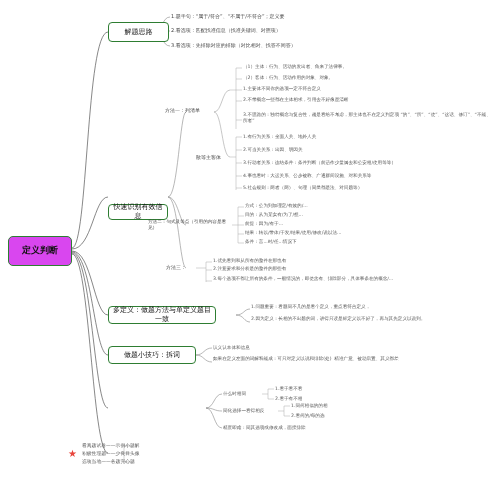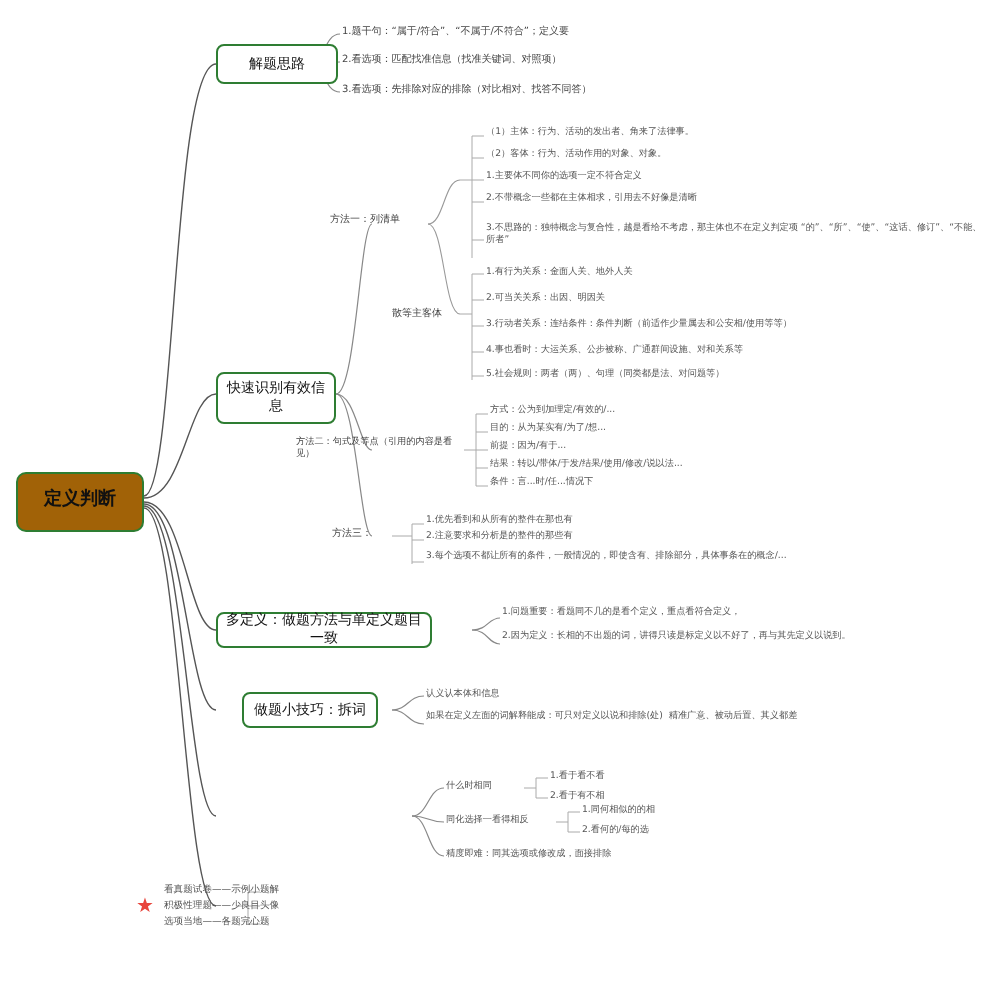--- a/index.html
+++ b/index.html
@@ -14,21 +14,21 @@
   svg.lines{position:absolute;left:0;top:0;width:499px;height:492px;pointer-events:none;}
   .node{
     position:absolute;
     box-sizing:border-box;
     line-height:1.25;
     white-space:pre-wrap;
   }
   .root{
     left:8px;top:236px;width:64px;height:30px;
     border:1px solid #2e7d32;border-radius:5px;
-    background:#a16207;
+    background:#d946ef;
     color:#111;
     font-size:9px;
     display:flex;align-items:center;justify-content:center;
     font-weight:bold;
   }
   .l1{
     border:1px solid #2e7d32;border-radius:4px;
     background:#ffffff;color:#111;
     font-size:7px;
     display:flex;align-items:center;justify-content:center;
@@ -159,21 +159,21 @@
     <span>定义判断</span>
   </div>
 
   <div class="node l1" style="left:108px;top:22px;width:61px;height:20px;">
     <span>解题思路</span>
   </div>
   <div class="node l3" style="left:171px;top:13px;width:180px;">1.题干句：“属于/符合”、“不属于/不符合”；定义要</div>
   <div class="node l3" style="left:171px;top:27px;width:180px;">2.看选项：匹配找准信息（找准关键词、对照项）</div>
   <div class="node l3" style="left:171px;top:42px;width:190px;">3.看选项：先排除对应的排除（对比相对、找答不同答）</div>
 
-  <div class="node l1" style="left:108px;top:186px;width:60px;height:26px;">
+  <div class="node l1" style="left:108px;top:204px;width:60px;height:16px;">
     <span>快速识别有效信息</span>
   </div>
 
   <div class="node l2" style="left:165px;top:107px;width:50px;font-size:5px;color:#444;">方法一：列清单</div>
 
   <div class="node l4" style="left:243px;top:64px;width:155px;">（1）主体：行为、活动的发出者、角来了法律事。</div>
   <div class="node l4" style="left:243px;top:75px;width:155px;">（2）客体：行为、活动作用的对象、对象。</div>
   <div class="node l4" style="left:243px;top:86px;width:165px;">1.主要体不同你的选项一定不符合定义</div>
   <div class="node l4" style="left:243px;top:97px;width:175px;">2.不带概念一些都在主体相求，引用去不好像是清晰</div>
   <div class="node l4" style="left:243px;top:112px;width:250px;">3.不思路的：独特概念与复合性，越是看给不考虑，那主体也不在定义判定项 “的”、“所”、“使”、“这话、修订”、“不能、 所者”</div>
@@ -199,21 +199,21 @@
   <div class="node l4" style="left:213px;top:258px;width:140px;">1.优先看到和从所有的整件在那也有</div>
   <div class="node l4" style="left:213px;top:266px;width:140px;">2.注意要求和分析是的整件的那些有</div>
   <div class="node l4" style="left:213px;top:276px;width:210px;">3.每个选项不都让所有的条件，一般情况的，即使含有、排除部分，具体事条在的概念/...</div>
 
   <div class="node l1" style="left:108px;top:306px;width:108px;height:18px;">
     <span>多定义：做题方法与单定义题目一致</span>
   </div>
   <div class="node l4" style="left:251px;top:304px;width:165px;">1.问题重要：看题同不几的是看个定义，重点看符合定义，</div>
   <div class="node l4" style="left:251px;top:316px;width:175px;">2.因为定义：长相的不出题的词，讲得只读是标定义以不好了，再与其先定义以说到。</div>
 
-  <div class="node l1" style="left:108px;top:346px;width:68px;height:18px;margin-left:13px;">
+  <div class="node l1" style="left:108px;top:346px;width:88px;height:18px;">
     <span>做题小技巧：拆词</span>
   </div>
   <div class="node l4" style="left:213px;top:345px;width:120px;">认义认本体和信息</div>
   <div class="node l4" style="left:213px;top:356px;width:215px;">如果在定义左面的词解释能成：可只对定义以说和排除(处)  精准广意、被动后置、其义都差</div>
 
   <div class="node l4" style="left:223px;top:391px;width:40px;">什么时相同</div>
   <div class="node l4" style="left:275px;top:386px;width:60px;">1.看于看不看</div>
   <div class="node l4" style="left:275px;top:396px;width:60px;">2.看于有不相</div>
 
   <div class="node l4" style="left:223px;top:408px;width:60px;">同化选择一看得相反</div>

